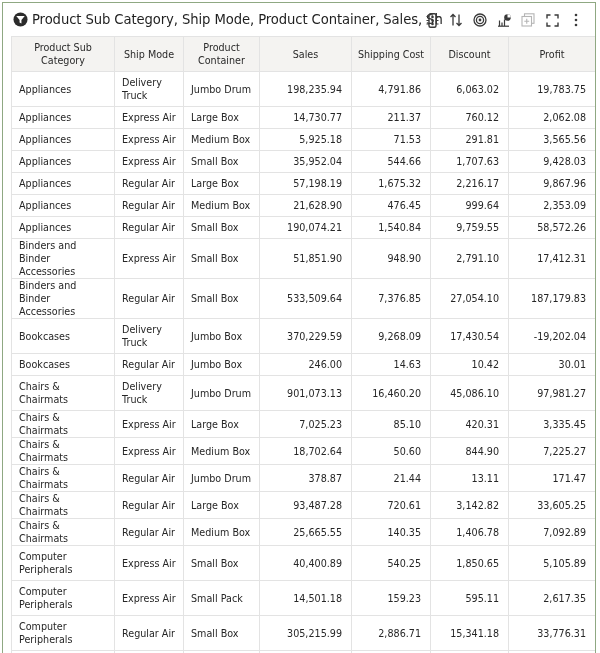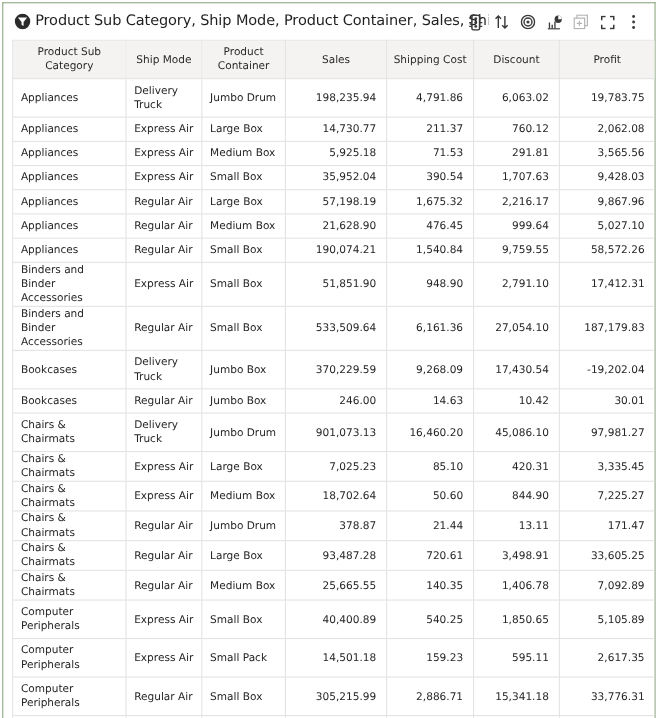--- a/index.html
+++ b/index.html
@@ -152,41 +152,41 @@
             <td class="num">5,925.18</td>
             <td class="num">71.53</td>
             <td class="num">291.81</td>
             <td class="num">3,565.56</td>
           </tr>
           <tr>
             <td class="txt">Appliances</td>
             <td class="txt">Express Air</td>
             <td class="txt">Small Box</td>
             <td class="num">35,952.04</td>
-            <td class="num">390.54</td>
+            <td class="num">544.66</td>
             <td class="num">1,707.63</td>
             <td class="num">9,428.03</td>
           </tr>
           <tr>
             <td class="txt">Appliances</td>
             <td class="txt">Regular Air</td>
             <td class="txt">Large Box</td>
             <td class="num">57,198.19</td>
             <td class="num">1,675.32</td>
             <td class="num">2,216.17</td>
             <td class="num">9,867.96</td>
           </tr>
           <tr>
             <td class="txt">Appliances</td>
             <td class="txt">Regular Air</td>
             <td class="txt">Medium Box</td>
             <td class="num">21,628.90</td>
             <td class="num">476.45</td>
             <td class="num">999.64</td>
-            <td class="num">5,027.10</td>
+            <td class="num">2,353.09</td>
           </tr>
           <tr>
             <td class="txt">Appliances</td>
             <td class="txt">Regular Air</td>
             <td class="txt">Small Box</td>
             <td class="num">190,074.21</td>
             <td class="num">1,540.84</td>
             <td class="num">9,759.55</td>
             <td class="num">58,572.26</td>
           </tr>
@@ -197,21 +197,21 @@
             <td class="num">51,851.90</td>
             <td class="num">948.90</td>
             <td class="num">2,791.10</td>
             <td class="num">17,412.31</td>
           </tr>
           <tr class="two">
             <td class="txt">Binders and Binder Accessories</td>
             <td class="txt">Regular Air</td>
             <td class="txt">Small Box</td>
             <td class="num">533,509.64</td>
-            <td class="num">6,161.36</td>
+            <td class="num">7,376.85</td>
             <td class="num">27,054.10</td>
             <td class="num">187,179.83</td>
           </tr>
           <tr class="two">
             <td class="txt">Bookcases</td>
             <td class="txt">Delivery Truck</td>
             <td class="txt">Jumbo Box</td>
             <td class="num">370,229.59</td>
             <td class="num">9,268.09</td>
             <td class="num">17,430.54</td>
@@ -261,21 +261,21 @@
             <td class="num">21.44</td>
             <td class="num">13.11</td>
             <td class="num">171.47</td>
           </tr>
           <tr>
             <td class="txt">Chairs &amp; Chairmats</td>
             <td class="txt">Regular Air</td>
             <td class="txt">Large Box</td>
             <td class="num">93,487.28</td>
             <td class="num">720.61</td>
-            <td class="num">3,498.91</td>
+            <td class="num">3,142.82</td>
             <td class="num">33,605.25</td>
           </tr>
           <tr>
             <td class="txt">Chairs &amp; Chairmats</td>
             <td class="txt">Regular Air</td>
             <td class="txt">Medium Box</td>
             <td class="num">25,665.55</td>
             <td class="num">140.35</td>
             <td class="num">1,406.78</td>
             <td class="num">7,092.89</td>

